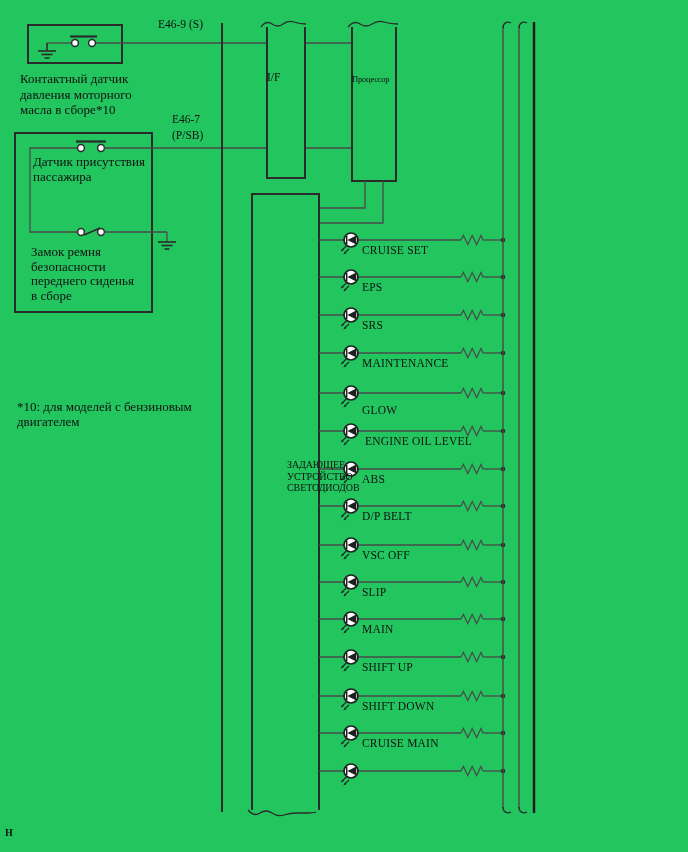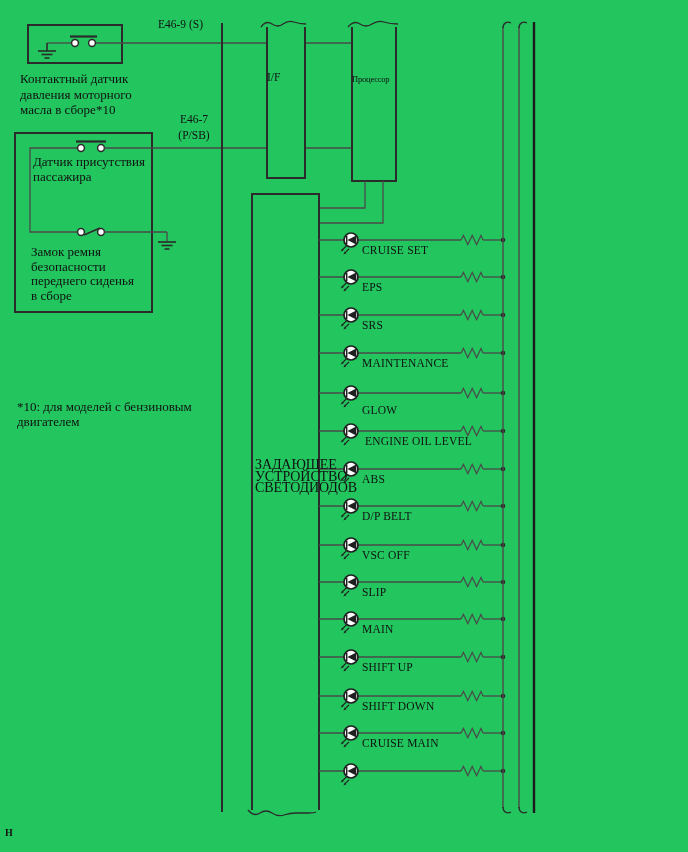--- a/index.html
+++ b/index.html
@@ -17,27 +17,27 @@
   .sb2{stroke:#2b2b2b;stroke-width:1.6;}
   .sc{fill:#fff;stroke:#2b2b2b;stroke-width:1.5;}
   .sc2{fill:#fff;stroke:#1f1f1f;stroke-width:1.7;}
   .lb{stroke:#1f1f1f;stroke-width:1.5;}
   .lb2{stroke:#1f1f1f;stroke-width:1.2;}
   .fl{fill:#1f1f1f;}
   .rz{fill:none;stroke:#4a4a4a;stroke-width:1.2;}
   .dot{fill:#2b2b2b;}
   
   .lbl{position:absolute;white-space:pre-line;font-size:13px;line-height:15px;color:#111;}
-  .ctr{text-align:center;}
+  .ctr{text-align:left;}
   .led-lbl{position:absolute;white-space:pre-line;font-size:11.5px;line-height:13px;
            letter-spacing:.2px;color:#111;}
   .conn{position:absolute;white-space:pre-line;font-size:11.5px;line-height:16px;color:#111;}
   .boxlbl{position:absolute;font-size:11.5px;color:#111;text-align:left;}
-  .smalllbl{position:absolute;white-space:pre-line;font-size:14px;line-height:11.5px;
-            letter-spacing:-0.1px;color:#111;}
+  .smalllbl{position:absolute;white-space:pre-line;font-size:10px;line-height:11.5px;
+            letter-spacing:-0.1px;color:#111;margin-left:32px;}
   .marker{position:absolute;left:5px;top:827px;font-size:10px;font-weight:bold;color:#111;}
 </style>
 </head>
 <body>
 
 <div class="canvas">
 
 <svg class="diagram" width="688" height="852" viewBox="0 0 688 852" xmlns="http://www.w3.org/2000/svg" xmlns:xlink="http://www.w3.org/1999/xlink">
   <defs>
     <g id="led">

